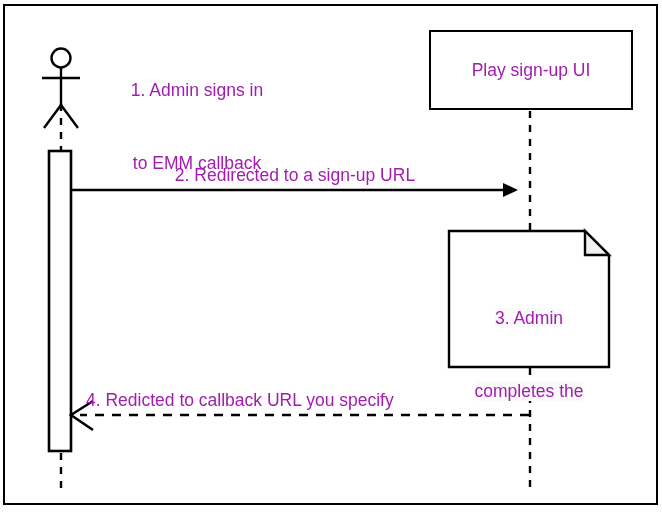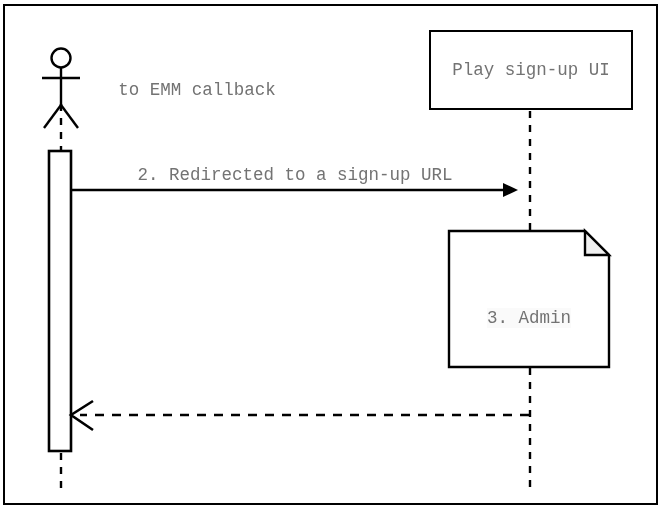--- a/index.html
+++ b/index.html
@@ -17,22 +17,22 @@
     background: #ffffff;
     overflow: hidden;
   }
   #diagram-svg {
     position: absolute;
     left: 0;
     top: 0;
   }
   .dtext {
     position: absolute;
-    color: #737373;
-    font-family: Liberation Mono, monospace;
+    color: #a21caf;
+    font-family: Liberation Sans, sans-serif;
     white-space: pre;
     line-height: 1.38;
   }
 
   
   #frame-border {
     position: absolute;
     left: 3px;
     top: 4px;
     width: 655px;
@@ -134,26 +134,29 @@
     </g>
 
     <g>
       <path d="M 449,231 L 585,231 L 609,255 L 609,367 L 449,367 Z" fill="#ffffff" stroke="#000000" stroke-width="2.4" stroke-linejoin="miter"></path>
       <path d="M 585,231 L 609,255 L 585,255 Z" fill="#f0f0f0" stroke="#000000" stroke-width="2.4" stroke-linejoin="miter"></path>
     </g>
 
   </svg>
 
   <div class="dtext" id="actor-step-label">
+    <div>1. Admin signs in</div>
     <div>to EMM callback</div>
   </div>
 
   <div id="participant-box-play"></div>
   <div class="dtext" id="participant-label-play">Play sign-up UI</div>
 
   <div class="dtext" id="message-2-label">2. Redirected to a sign-up URL</div>
 
+  <div class="dtext" id="message-4-label">4. Redicted to callback URL you specify</div>
 
   <div class="dtext" id="note-step-3-text">
     <div><span>3. Admin</span></div>
+    <div><span>completes the</span></div>
   </div>
 
 </div>
 
 </body></html>

